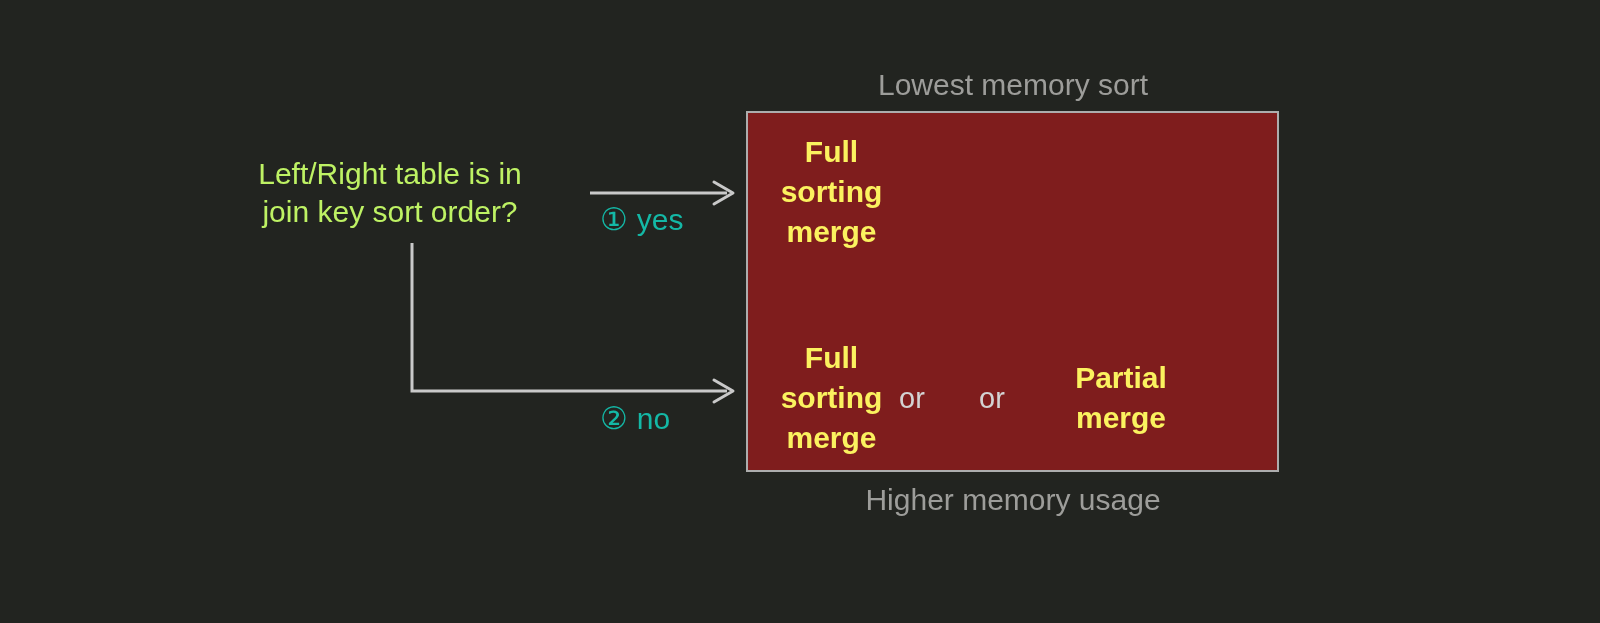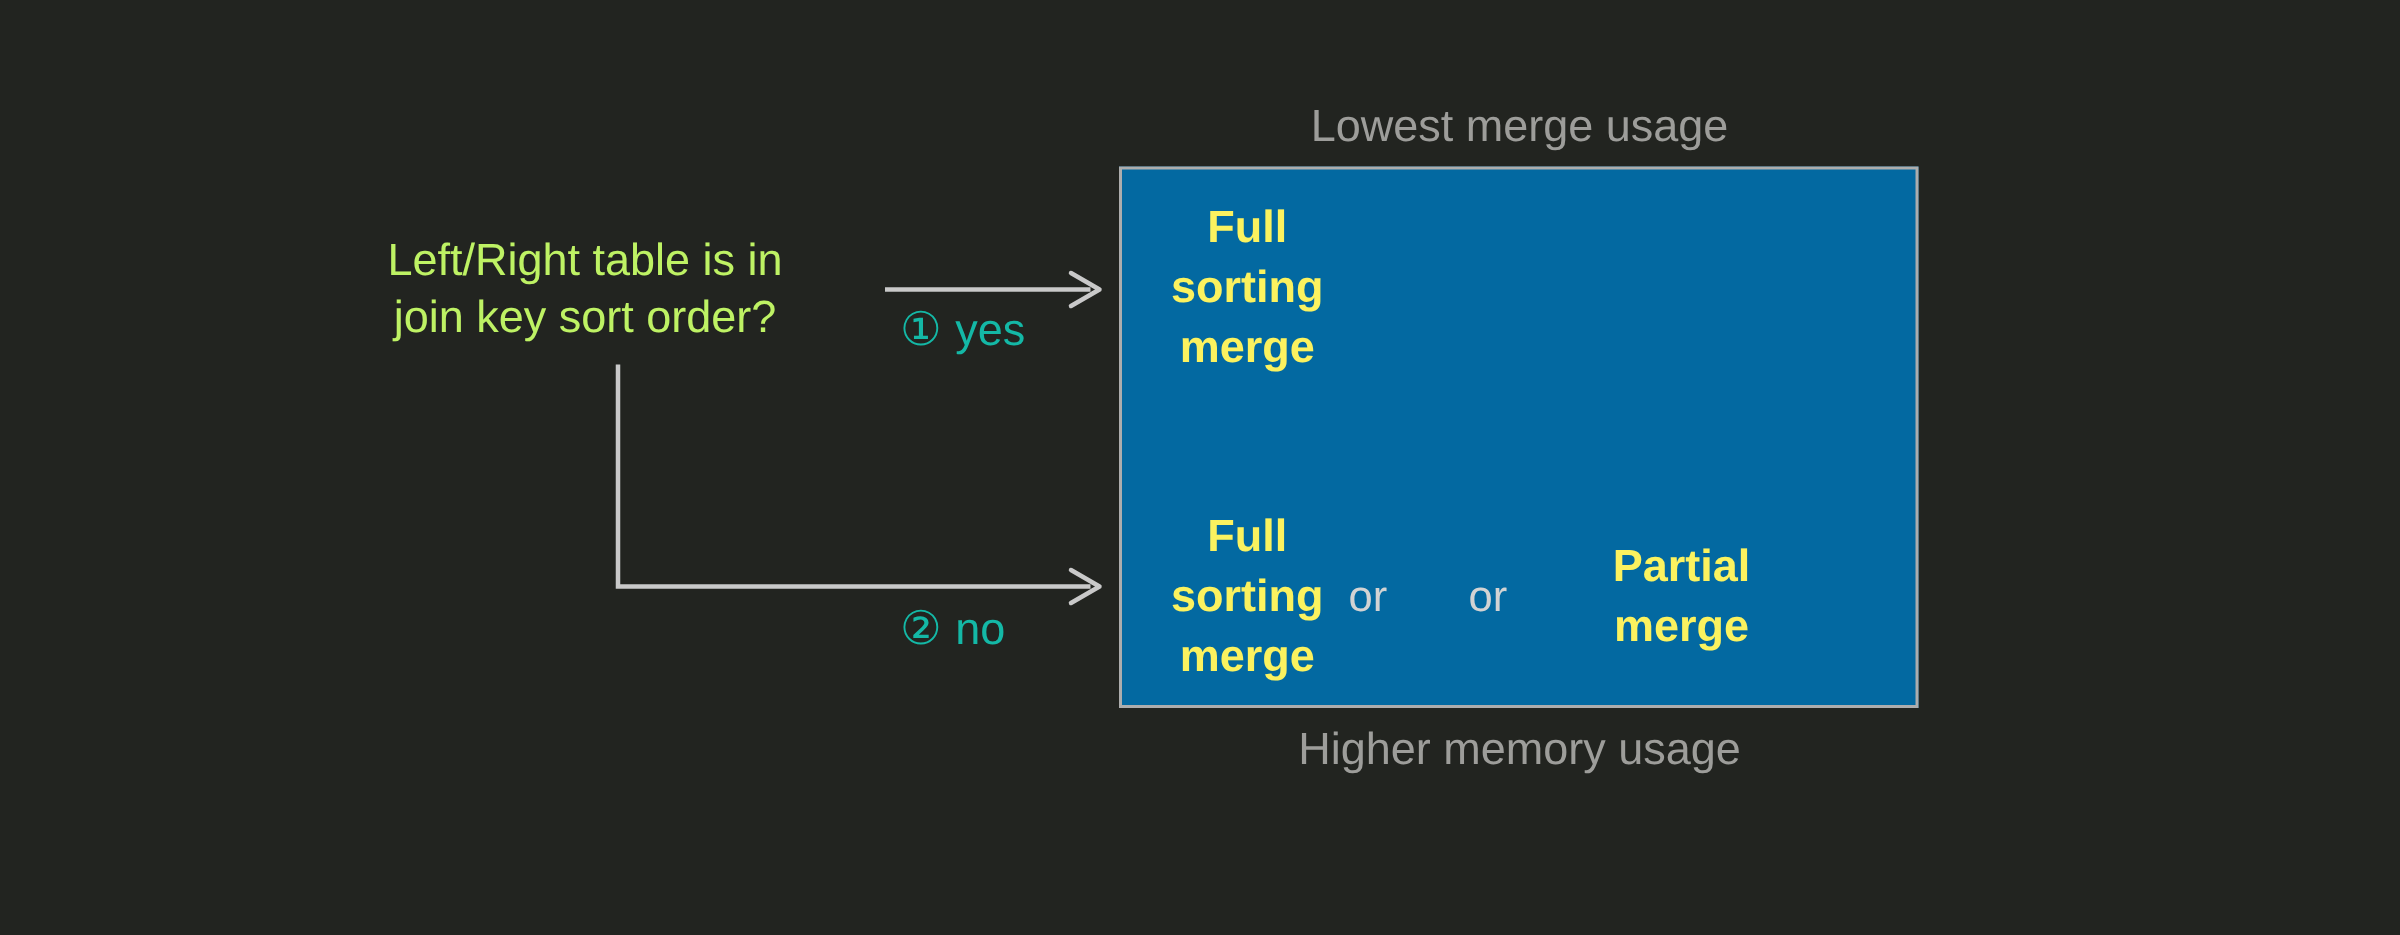--- a/index.html
+++ b/index.html
@@ -73,21 +73,21 @@
   #caption-bottom { top: 483px; }
 
   
   #outcome-box {
     position: absolute;
     left: 746px;
     top: 111px;
     width: 533px;
     height: 361px;
     box-sizing: border-box;
-    background: #0369a1;
+    background: #7f1d1d;
     border: 2px solid #adadad;
   }
 
   .outcome-row {
     position: absolute;
     left: 0;
     width: 100%;
     display: flex;
     flex-direction: row;
     align-items: center;
@@ -141,21 +141,21 @@
   </svg>
 
   <div class="branch-label" id="branch-yes-label">
     <span class="circled-num">①</span><span>yes</span>
   </div>
 
   <div class="branch-label" id="branch-no-label">
     <span class="circled-num">②</span><span>no</span>
   </div>
 
-  <div class="memory-caption" id="caption-top">Lowest merge usage</div>
+  <div class="memory-caption" id="caption-top">Lowest memory sort</div>
 
   <div id="outcome-box">
 
     <div class="outcome-row" id="row-top">
       <div class="option col-fsm">Full
 sorting
 merge</div>
     </div>
 
     <div class="outcome-row" id="row-bottom">

